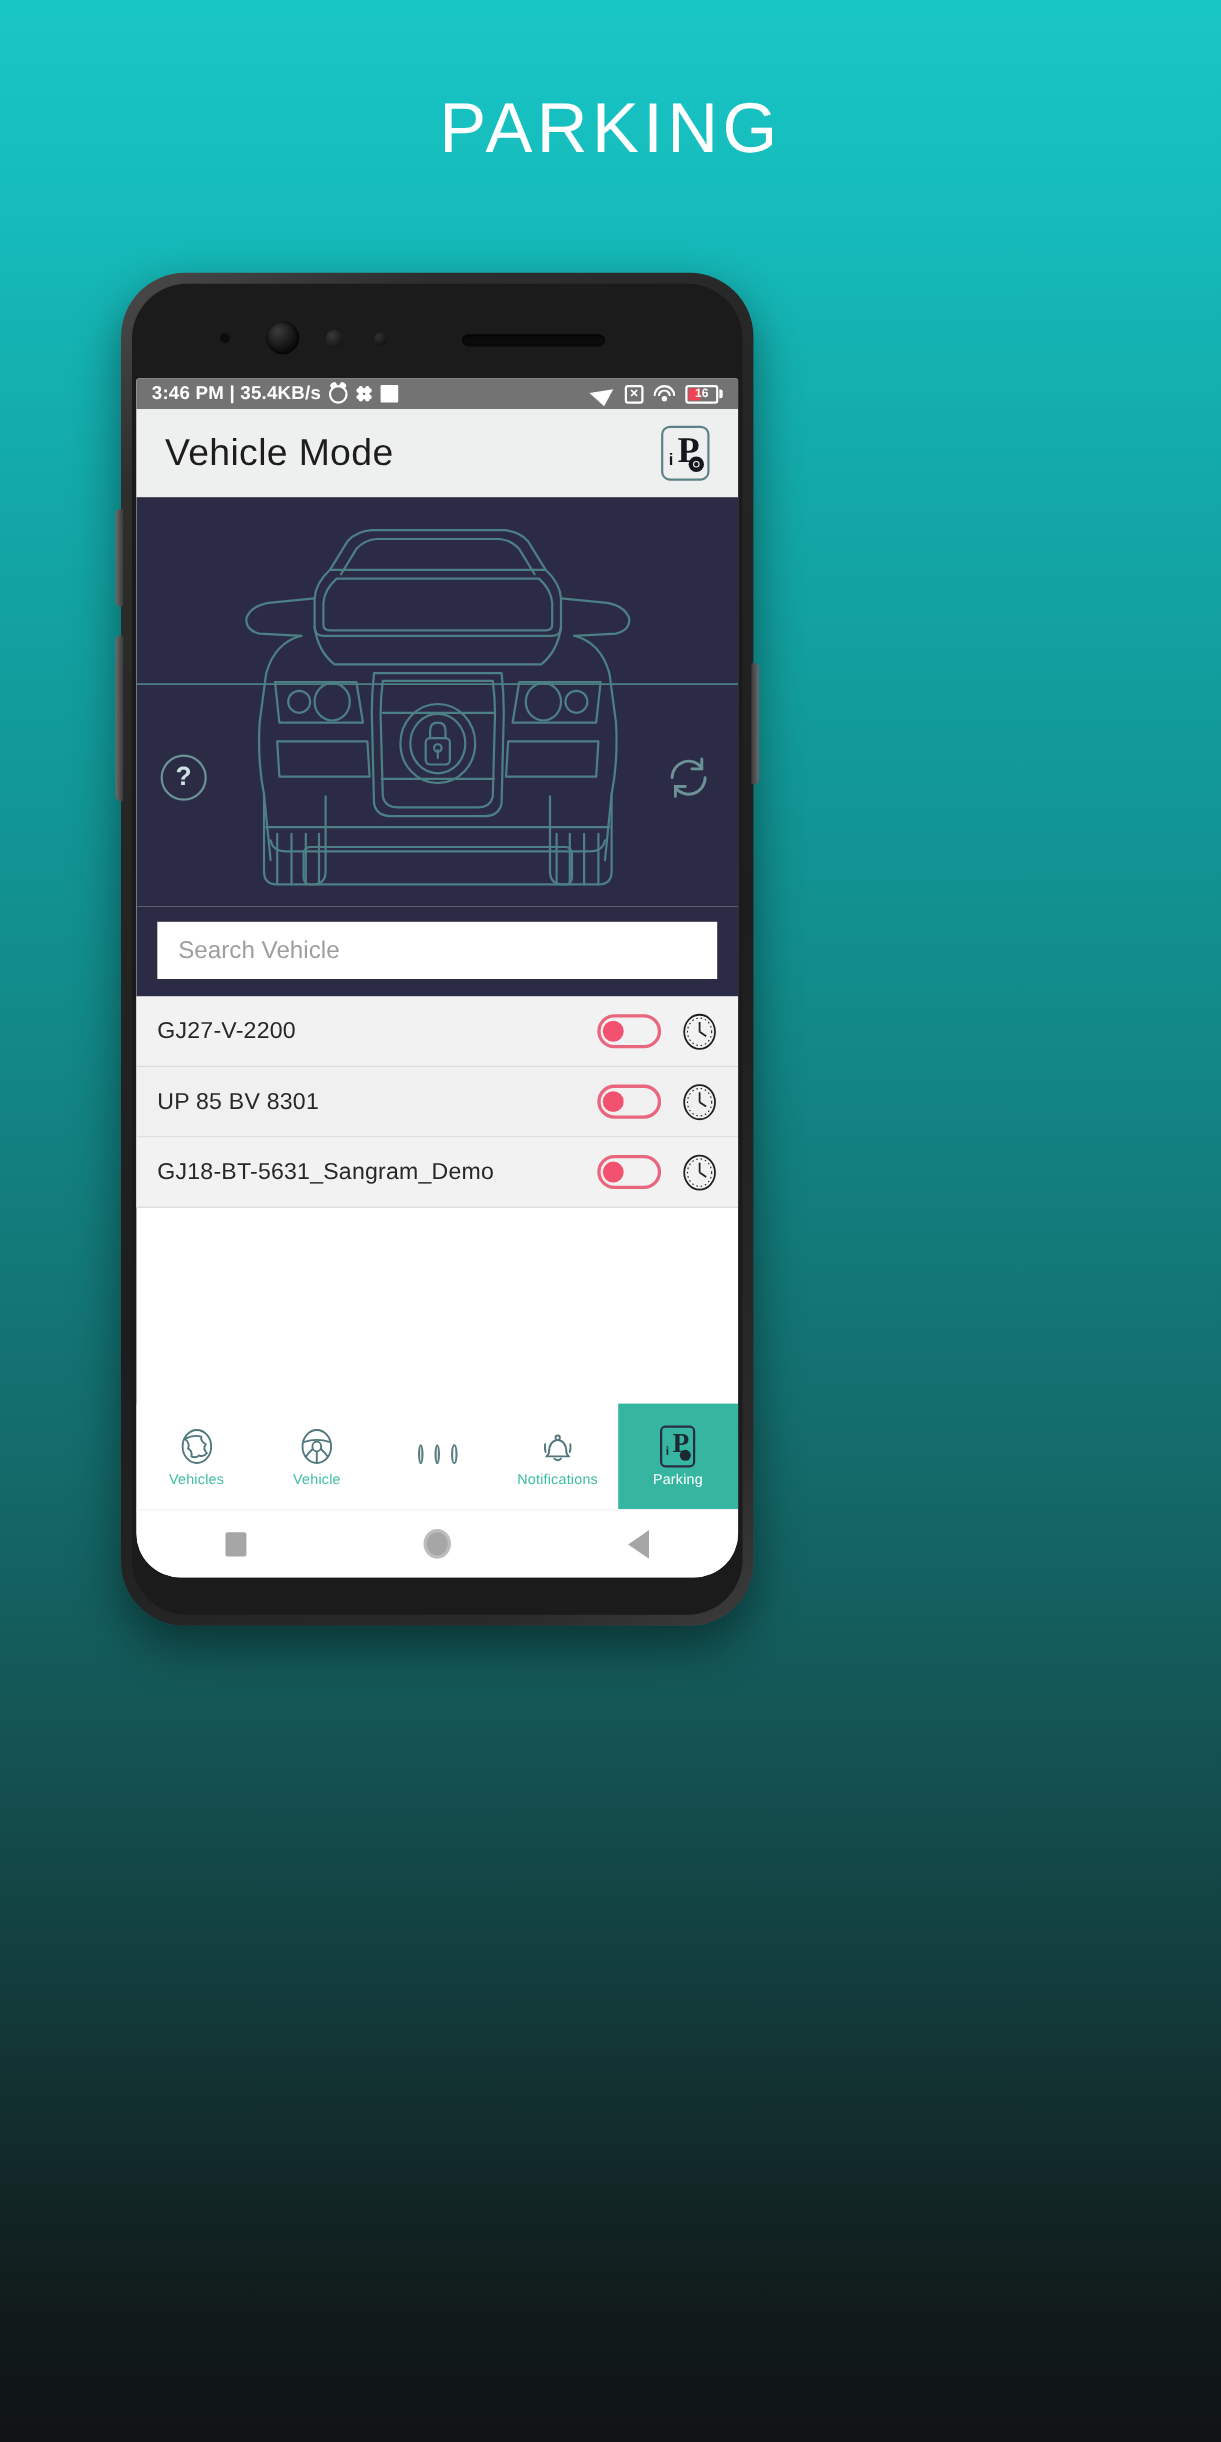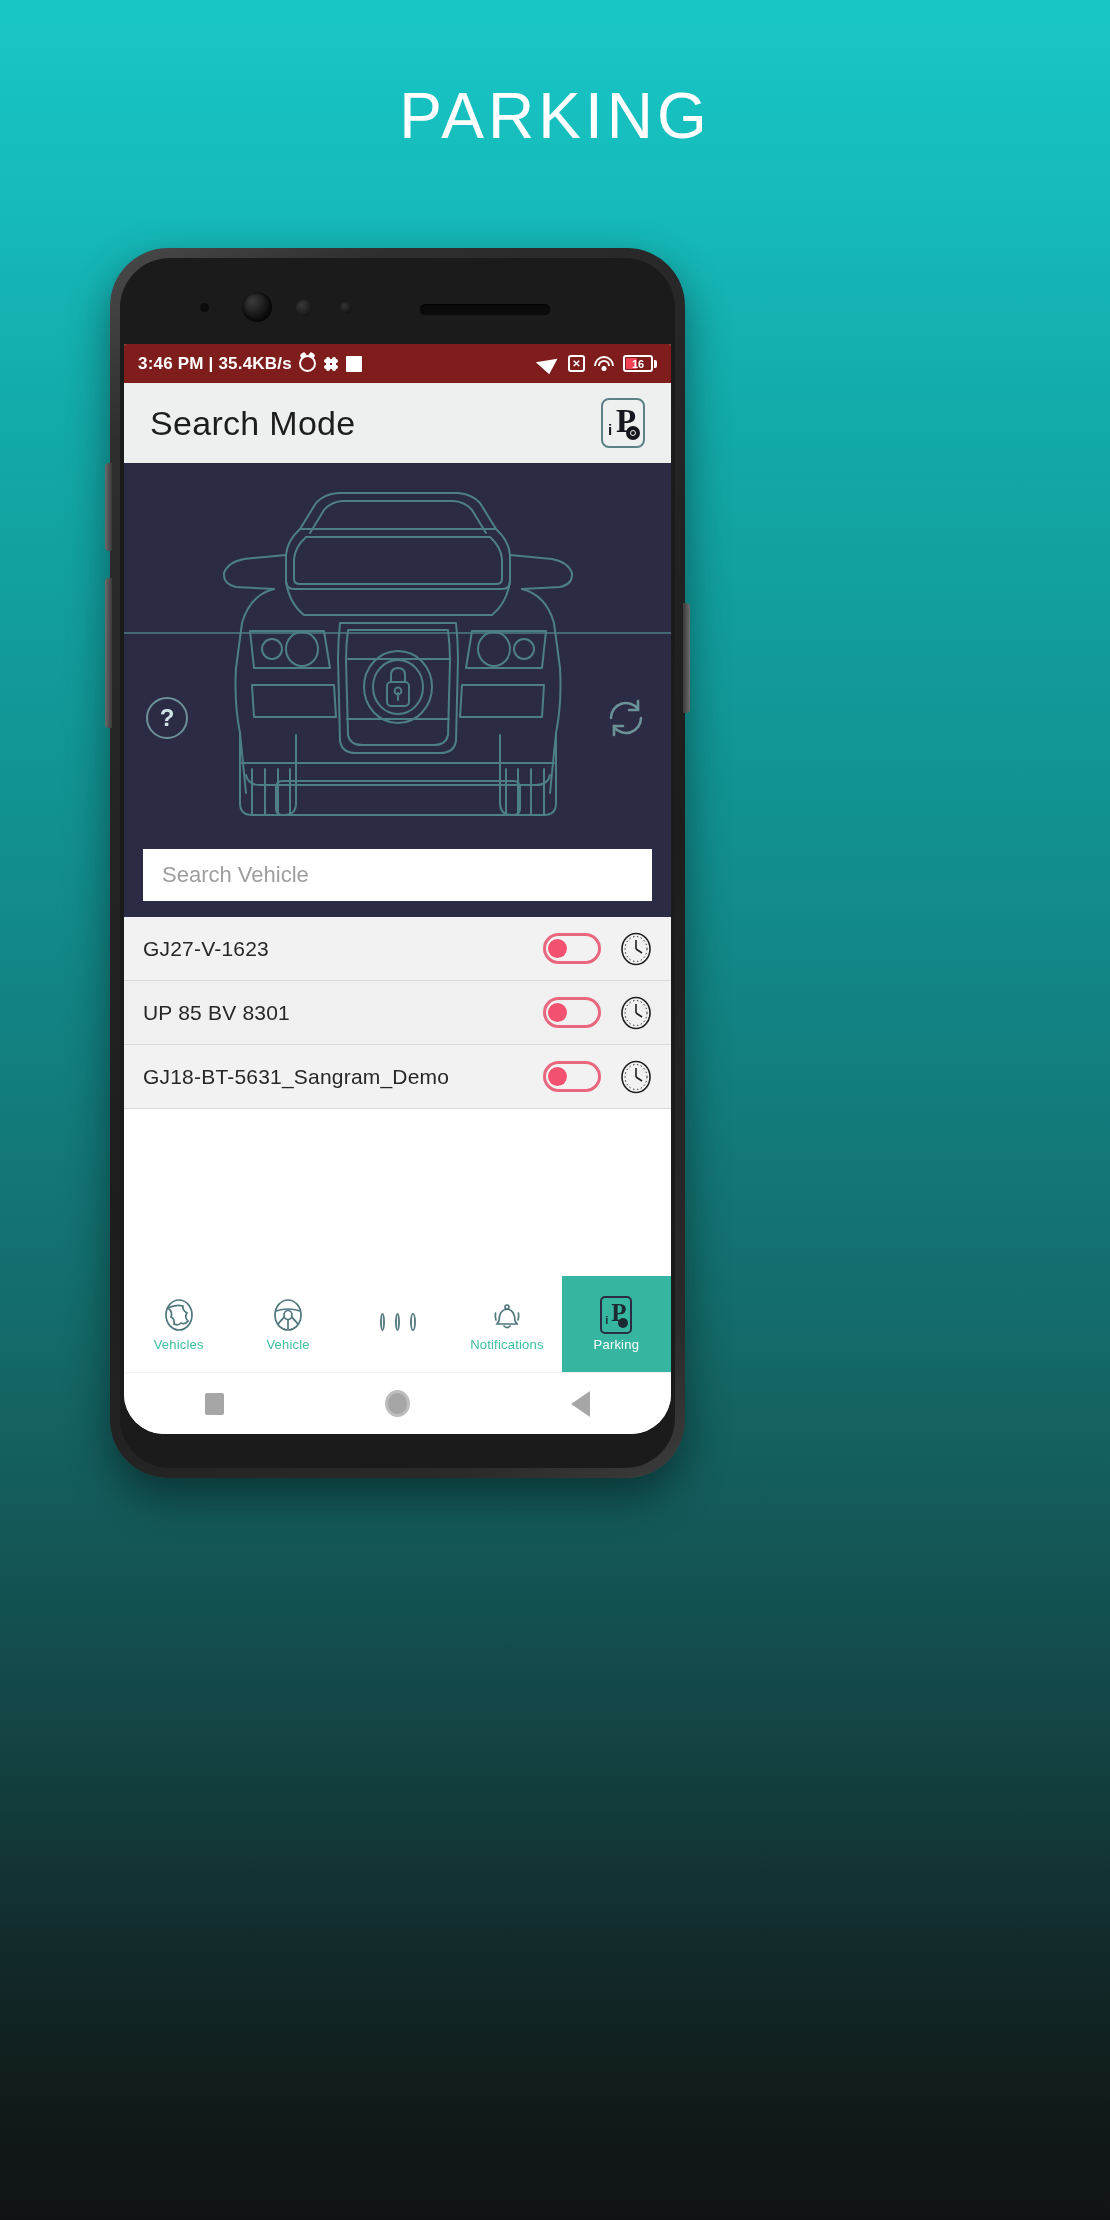--- a/index.html
+++ b/index.html
@@ -101,22 +101,22 @@
     position: absolute;
     left: 14px; top: 96px;
     width: 547px; height: 1090px;
     background: #ffffff;
     overflow: hidden;
     border-radius: 2px 2px 40px 40px;
   }
 
   
   .statusbar {
-    height: 39px;
-    background: #7f1d1d;
+    height: 28px;
+    background: #737373;
     display: flex; align-items: center;
     padding: 0 14px;
     color: #ffffff;
     font-size: 17px;
     font-weight: 700;
   }
   .sb-left { display: flex; align-items: center; gap: 7px; flex: 1; }
   .sb-right { display: flex; align-items: center; gap: 9px; }
   .sb-text { letter-spacing: .2px; white-space: nowrap; }
   .ic-alarm { width: 17px; height: 17px; border: 2px solid #fff; border-radius: 50%; position: relative; }
@@ -314,21 +314,21 @@
           <span class="shell">
             <span class="fill"></span>
             <span class="lvl">16</span>
           </span>
           <span class="tip"></span>
         </span>
       </div>
     </div>
 
     <div class="appbar">
-      <div class="appbar-title">Search Mode</div>
+      <div class="appbar-title">Vehicle Mode</div>
       <div class="ip-badge">
         <span class="pp">P</span>
         <span class="ii">i</span>
         <span class="dot"></span>
       </div>
     </div>
 
     <div class="hero">
       <svg viewBox="0 0 547 372" preserveAspectRatio="none">
         <g fill="none" stroke="#4d7f87" stroke-width="2" stroke-linejoin="round" stroke-linecap="round">
@@ -403,21 +403,21 @@
 
     </div>
 
     <div class="search-wrap">
       <input class="search-input" type="text" placeholder="Search Vehicle" style="">
     </div>
 
     <div class="list">
 
       <div class="row">
-        <span class="row-label">GJ27-V-1623</span>
+        <span class="row-label">GJ27-V-2200</span>
         <span class="toggle">
           <span class="track"></span>
             <span class="knob"></span>
         </span>
         <span class="clock">
           <svg viewBox="0 0 34 34" width="34" height="34">
             <ellipse cx="17" cy="17" rx="14" ry="15.5" fill="none" stroke="#1f1f1f" stroke-width="1.6"></ellipse>
             <ellipse cx="17" cy="17" rx="11" ry="12.5" fill="none" stroke="#1f1f1f" stroke-width="1" stroke-dasharray="1.4 2.6"></ellipse>
             <line x1="17" y1="17" x2="17" y2="8" stroke="#1f1f1f" stroke-width="1.6"></line>
             <line x1="17" y1="17" x2="23" y2="21" stroke="#1f1f1f" stroke-width="1.6"></line>

